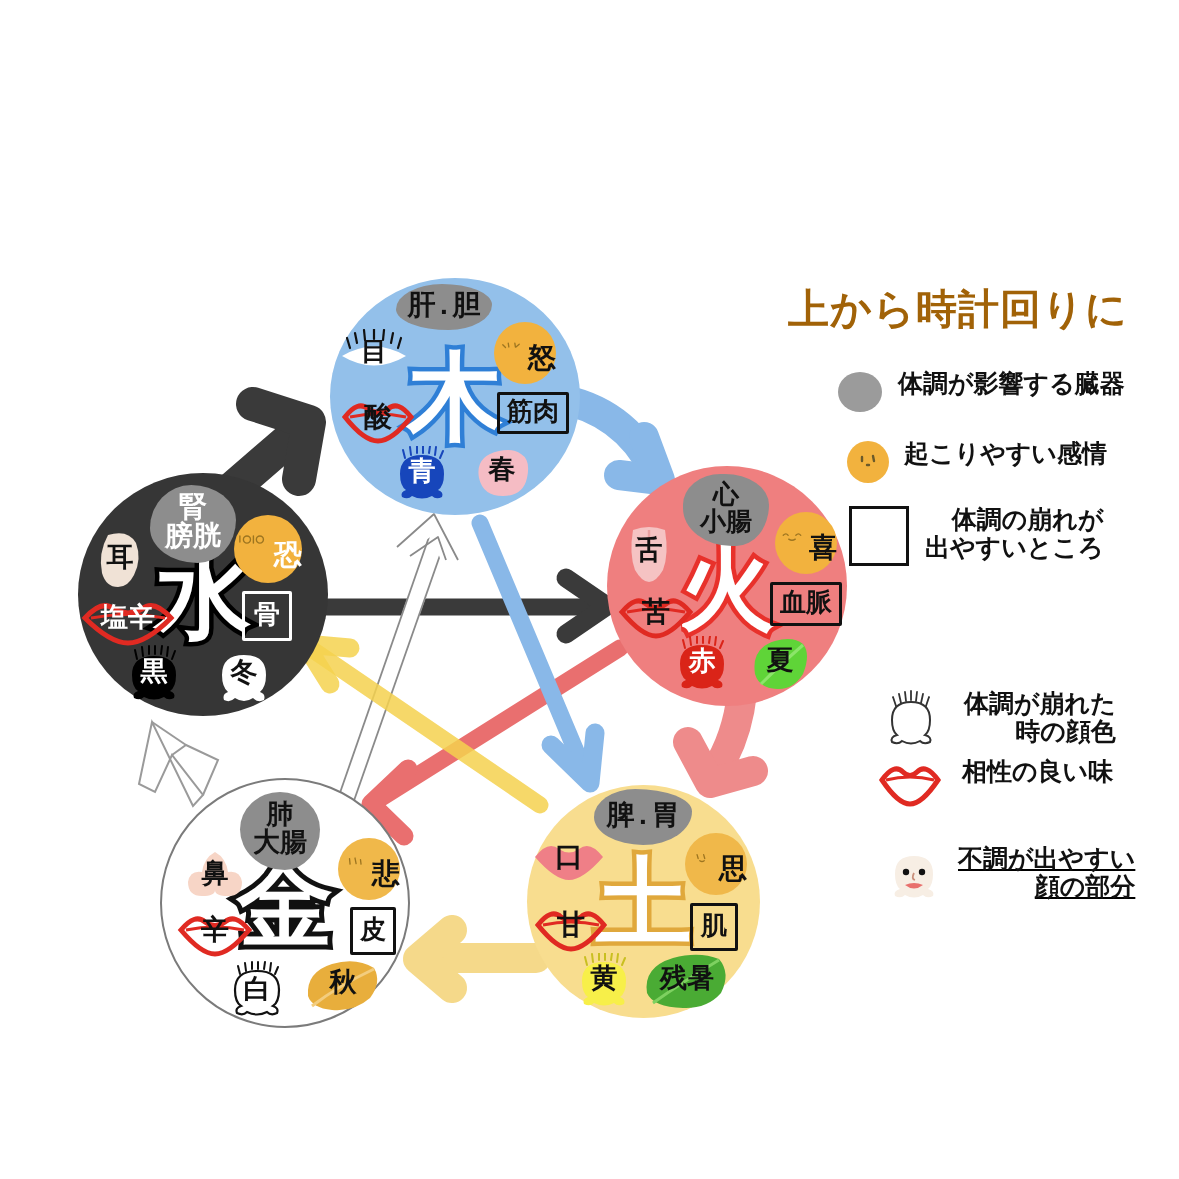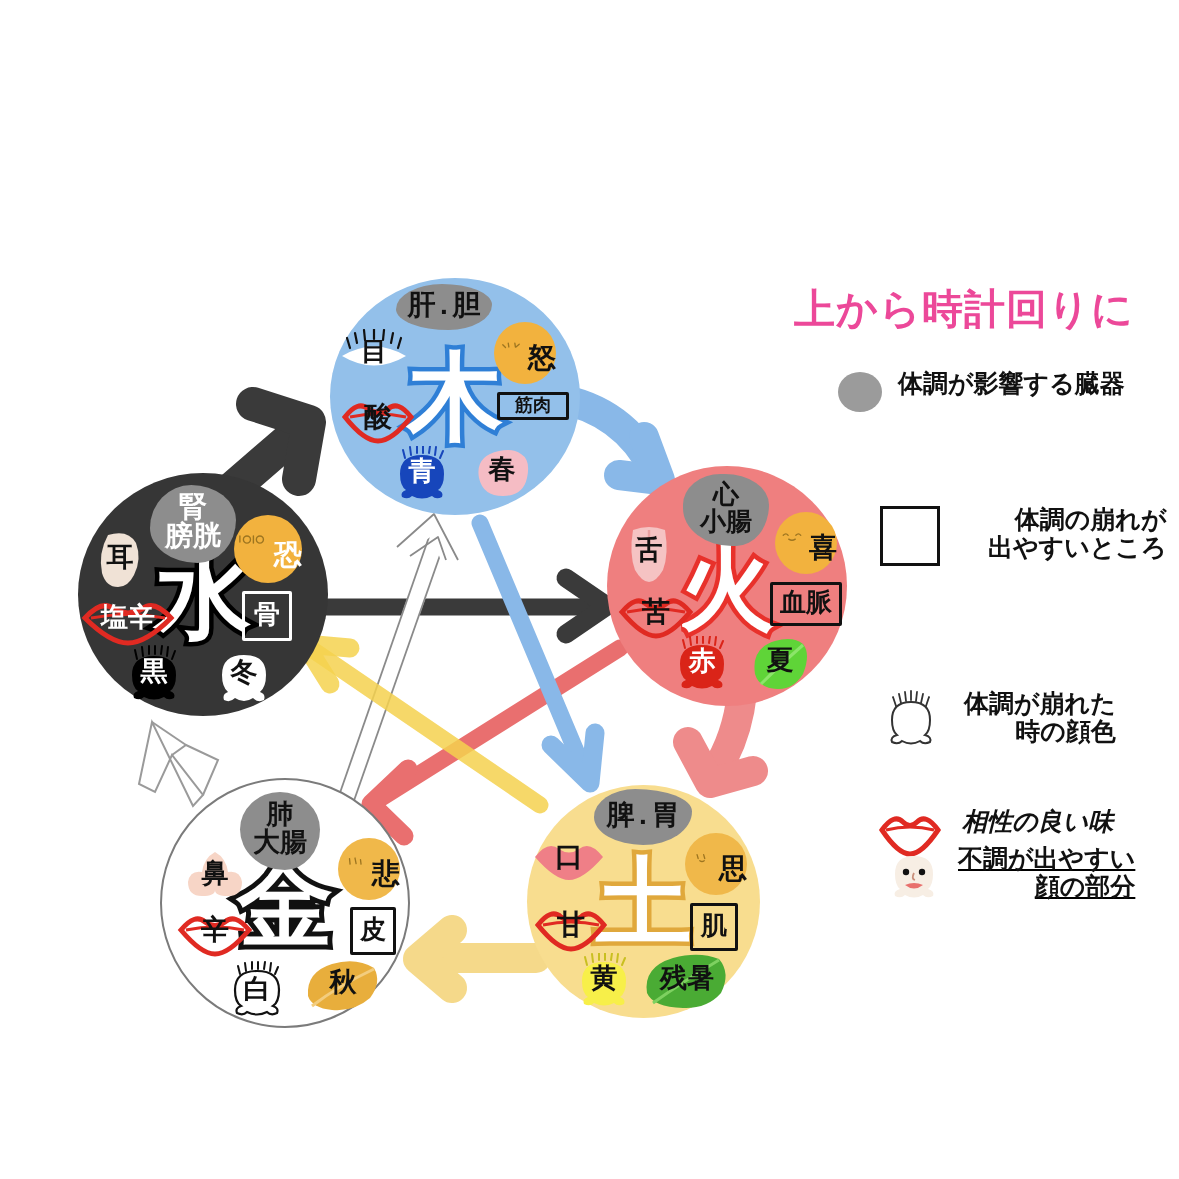--- a/index.html
+++ b/index.html
@@ -82,22 +82,22 @@
   .lips span{position:relative;z-index:2;}
 
   
   .facepart{color:#111;}
   .facepart .fpbg{position:absolute;inset:0;}
   .facepart span{position:relative;z-index:2;}
 
   
   #legend{position:absolute;left:782px;top:282px;width:382px;}
   #legend-title{
-    font-size:41px;font-weight:700;color:#ec4899;letter-spacing:1px;
-    white-space:nowrap;margin-left:12px;
+    font-size:41px;font-weight:700;color:#a16207;letter-spacing:1px;
+    white-space:nowrap;margin-left:6px;
   }
   .lrow{position:absolute;display:flex;align-items:flex-start;}
   .lrow .lico{position:relative;flex:0 0 auto;}
   .lrow .ltxt{
     font-size:25px;font-weight:700;color:#111;line-height:1.12;
     white-space:pre-line;
   }
   .ltxt.right{text-align:right;}
 </style>
 </head>
@@ -199,21 +199,21 @@
         <g stroke="#9d7520" stroke-width="2.4" stroke-linecap="round" fill="none">
           <path d="M16,16 L21,21"></path>
             <path d="M26,13 L27,20"></path>
           <path d="M40,20 L46,15"></path>
             <path d="M38,13 L39,20"></path>
         </g>
       </svg>
       <span style="padding-top:14px;">怒</span>
     </div>
 
-    <div class="badge boxed" style="left:167px;top:114px;width:72px;height:28px;font-size:18px;">
+    <div class="badge boxed" style="left:167px;top:114px;width:72px;height:42px;font-size:26px;">
       <span>筋肉</span>
     </div>
 
     <div class="badge lips" style="left:10px;top:115px;width:76px;height:52px;font-size:28px;">
       <svg class="lipbg" viewBox="0 0 76 52">
         <path d="M5,24 Q18,7 28,16 Q38,23 48,16 Q58,7 71,24 Q52,48 38,48 Q24,48 5,24 Z" fill="none" stroke="#e02a22" stroke-width="5"></path>
         <path d="M10,24 Q38,18 66,24" fill="none" stroke="#e02a22" stroke-width="3"></path>
       </svg>
       <span>酸</span>
     </div>
@@ -507,22 +507,35 @@
 
   <div class="lrow" style="left:836px;top:370px;">
     <div class="lico" style="width:48px;height:44px;">
       <svg viewBox="0 0 48 44" width="48" height="44">
         <ellipse cx="24" cy="22" rx="22" ry="20" fill="#9b9b9b"></ellipse>
       </svg>
     </div>
     <div class="ltxt" style="margin-left:14px;">体調が影響する臓器</div>
   </div>
 
-
-  <div class="lrow" style="left:880px;top:506px;gap:32px;">
+  <div class="lrow" style="left:846px;top:440px;">
+    <div class="lico" style="width:44px;height:44px;">
+      <svg viewBox="0 0 44 44" width="44" height="44">
+        <circle cx="22" cy="22" r="21" fill="#f2b23e"></circle>
+        <g stroke="#6b5a2a" stroke-width="2.4" stroke-linecap="round">
+          <line x1="16" y1="17" x2="16" y2="21"></line>
+          <line x1="27" y1="16" x2="28" y2="21"></line>
+          <line x1="21" y1="25" x2="23" y2="25"></line>
+        </g>
+      </svg>
+    </div>
+    <div class="ltxt" style="margin-left:14px;">起こりやすい感情</div>
+  </div>
+
+  <div class="lrow" style="left:849px;top:506px;">
     <div class="lico" style="width:54px;height:54px;border:3px solid #111;"></div>
     <div class="ltxt right" style="margin-left:16px;">体調の崩れが
 出やすいところ</div>
   </div>
 
 
   <div class="lrow" style="left:880px;top:690px;">
     <div class="lico" style="width:62px;height:58px;">
       <svg viewBox="0 0 62 58" width="62" height="58">
         <path d="M12,30 Q12,12 31,12 Q50,12 50,30 Q50,41 45,45 Q52,47 50,52 Q44,55 40,51
@@ -535,21 +548,21 @@
           <line x1="36" y1="11" x2="37" y2="2"></line>
             <line x1="41" y1="13" x2="43" y2="4"></line>
           <line x1="46" y1="16" x2="49" y2="7"></line>
         </g>
       </svg>
     </div>
     <div class="ltxt right" style="margin-left:22px;">体調が崩れた
 時の顔色</div>
   </div>
 
-  <div class="lrow" style="left:878px;top:808px;font-style:italic;">
+  <div class="lrow" style="left:878px;top:758px;">
     <div class="lico" style="width:64px;height:50px;">
       <svg viewBox="0 0 64 50" width="64" height="50">
         <path d="M4,22 Q16,5 25,14 Q32,21 39,14 Q48,5 60,22 Q44,46 32,46 Q20,46 4,22 Z" fill="none" stroke="#e02a22" stroke-width="5"></path>
         <path d="M8,22 Q32,16 56,22" fill="none" stroke="#e02a22" stroke-width="3"></path>
       </svg>
     </div>
     <div class="ltxt" style="margin-left:20px;">相性の良い味</div>
   </div>
 
   <div class="lrow" style="left:884px;top:845px;text-decoration:underline;">

